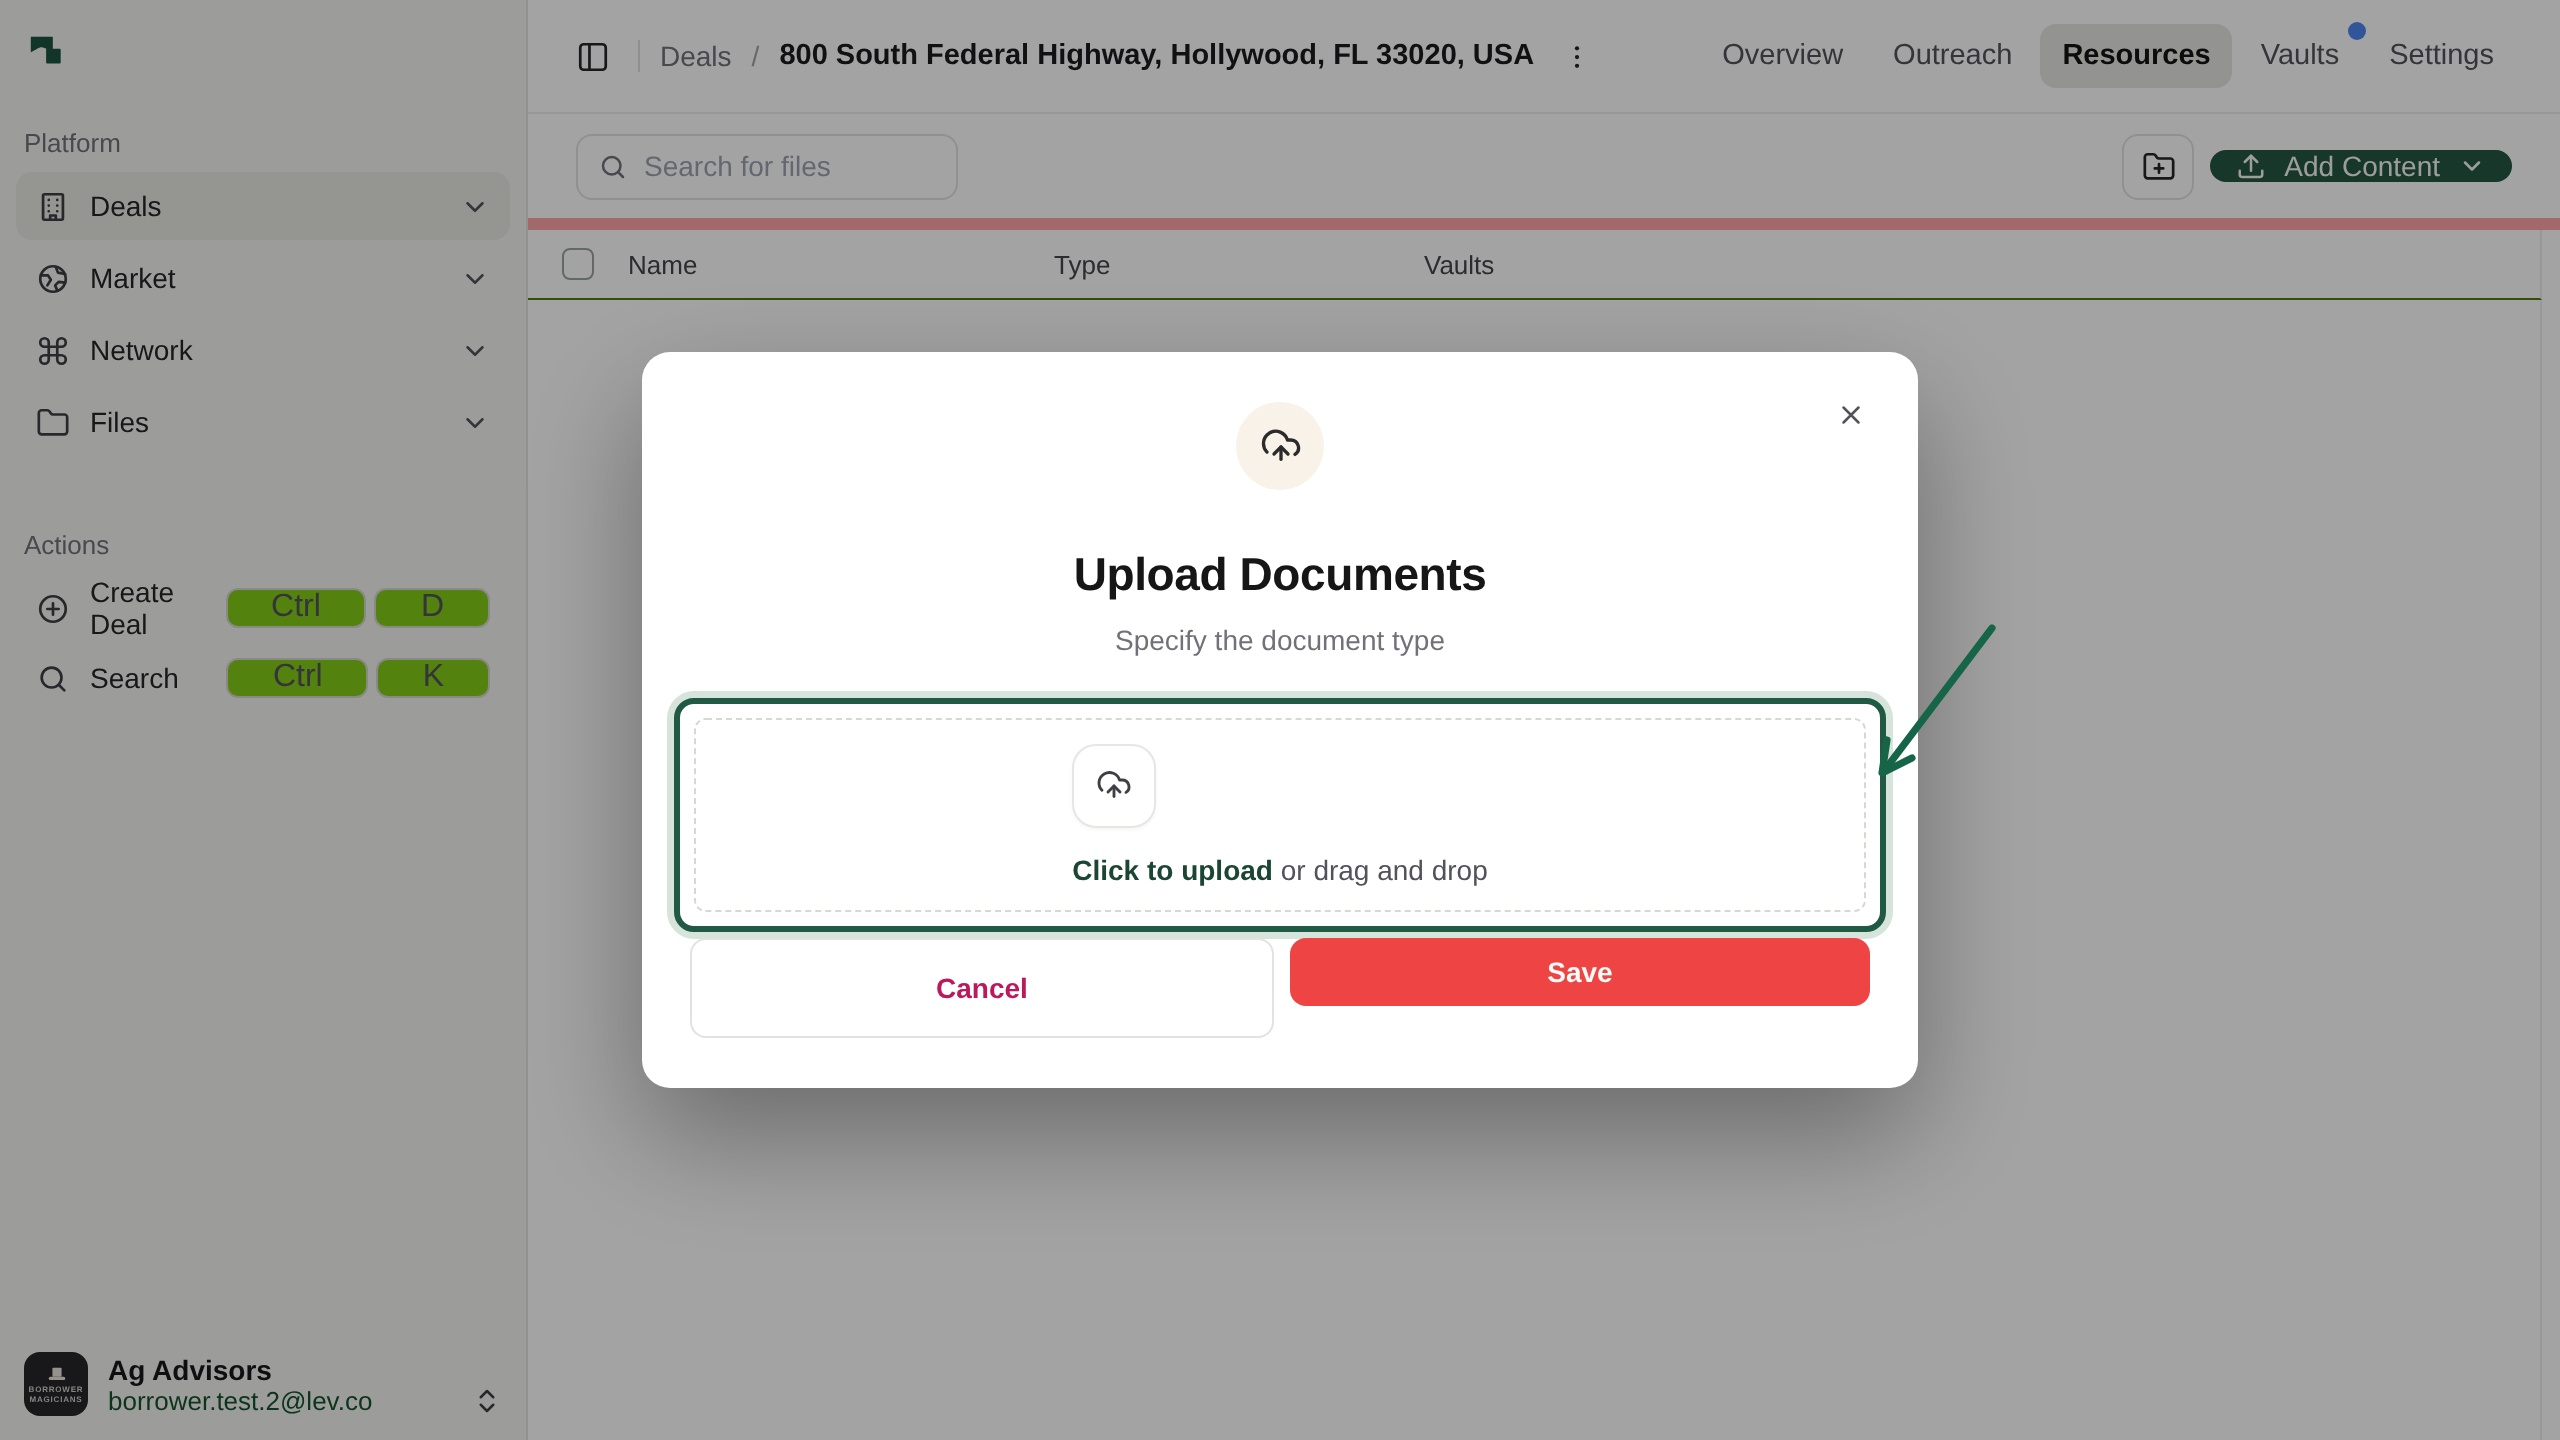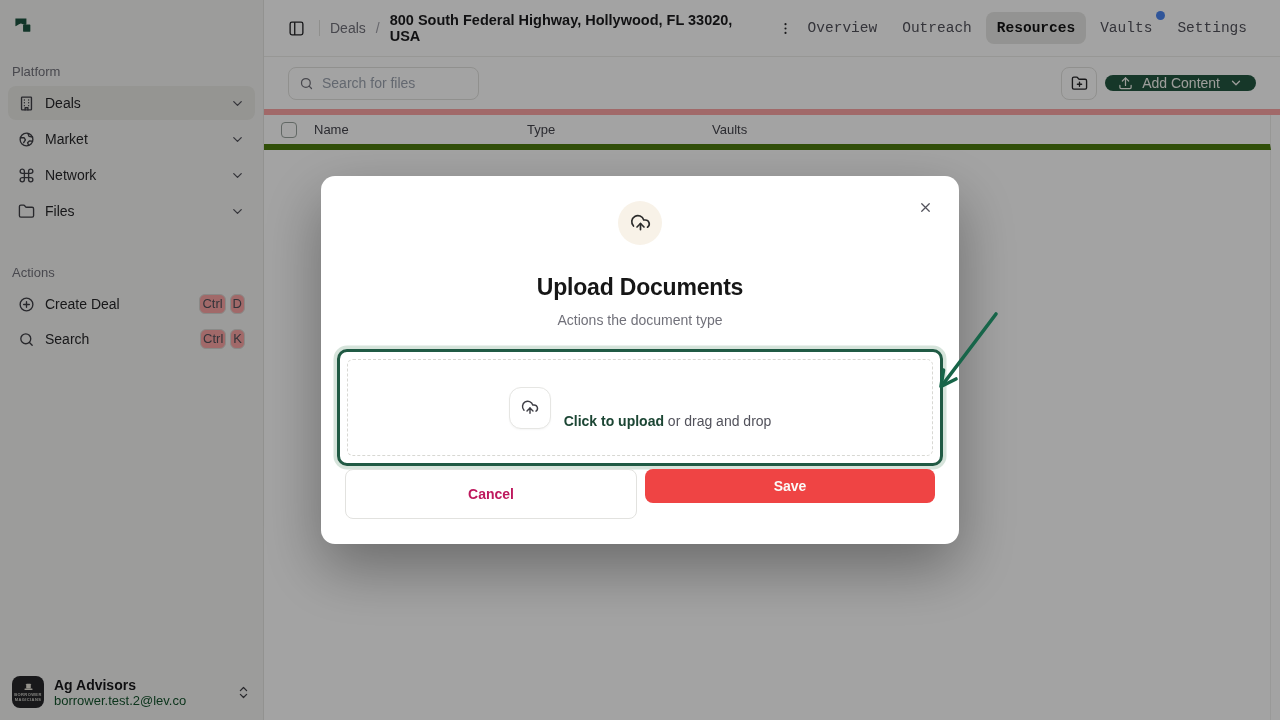--- a/index.html
+++ b/index.html
@@ -12,45 +12,45 @@
     border-right:1px solid #e5e5e2; display:flex; flex-direction:column; }
   .logo-wrap { padding:16px 0 0 13px; height:56px; }
   .section-label { font-size:13px; color:#71717a; padding:8px 12px 6px 12px; }
   .nav-item, .action-item { display:flex; align-items:center; gap:10px; height:34px;
     margin:1px 8px; padding:0 10px; border-radius:8px; font-size:14px; color:#27272a; cursor:pointer; }
   .nav-item.active { background:#e9e9e5; }
   .nav-item .nav-icon, .action-item .nav-icon { display:flex; color:#3f3f46; }
   .nav-item .chev { margin-left:auto; display:flex; color:#52525b; }
   .actions-block { margin-top:28px; }
   .kbd-group { margin-left:auto; display:flex; gap:4px; }
-  .kbd { font-size:13px; color:#52525b; border:1px solid #d7d7d3; border-radius:6px;
-    padding:1px 2px; line-height:16px; background:#fca5a5; }
+  .kbd { font-size:16px; color:#52525b; border:1px solid #d7d7d3; border-radius:6px;
+    padding:1px 22px; line-height:16px; background:#84cc16; }
   .sidebar-spacer { flex:1; }
-  .user-card { display:flex; align-items:center; gap:10px; padding:12px; }
+  .user-card { display:flex; align-items:flex-end; gap:10px; padding:12px; }
   .avatar { width:32px; height:32px; border-radius:8px; background:#26262a; display:flex;
     flex-direction:column; align-items:center; justify-content:center; gap:1px; overflow:hidden; }
   .avatar .av-txt { font-size:4px; letter-spacing:.4px; color:#cfcfc8; line-height:4px; font-weight:700; }
   .user-meta { display:flex; flex-direction:column; }
   .user-name { font-size:14px; font-weight:700; color:#18181b; }
   .user-email { font-size:13px; color:#14532d; }
   .user-chevrons { margin-left:auto; color:#3f3f46; display:flex; }
 
   
   .main { flex:1; display:flex; flex-direction:column; background:#fff; }
   .topbar { height:57px; display:flex; align-items:center; justify-content:space-between;
     padding:0 22px 0 20px; border-bottom:1px solid #ececea; }
   .crumbs { display:flex; align-items:center; gap:10px; }
   .icon-btn { background:none; border:none; display:flex; align-items:center; justify-content:center;
     color:#27272a; cursor:pointer; padding:4px; border-radius:6px; }
   .vdiv { width:1px; height:16px; background:#e0e0dd; }
   .crumb-muted { font-size:14px; color:#71717a; }
   .crumb-sep { font-size:14px; color:#a1a1aa; }
   .crumb-current { font-size:14.5px; font-weight:600; color:#1c1c1e; }
   .tabs { display:flex; align-items:center; gap:3px; }
-  .tab { position:relative; background:none; border:none; font-family:Liberation Mono, monospace; font-size:14.5px;
+  .tab { position:relative; background:none; border:none; font-family:Liberation Sans, sans-serif; font-size:14.5px;
     color:#52525b; font-weight:500; padding:8px 11px; border-radius:8px; cursor:pointer; }
   .tab.active { background:#e7e7e4; color:#141415; font-weight:700; }
   .tab-dot { position:absolute; top:-1px; right:-2px; width:9px; height:9px; border-radius:50%;
     background:#4c86f0; }
 
   .toolbar { height:58px; display:flex; align-items:center; justify-content:space-between;
     padding:0 24px; border-bottom:6px solid #fca5a5; }
   .searchbox { display:flex; align-items:center; gap:8px; width:191px; height:33px;
     border:1px solid #e2e2df; border-radius:8px; padding:0 10px; color:#71717a; background:#fff; }
   .searchbox input { border:none; outline:none; flex:1; font-family:inherit; font-size:14px;
@@ -58,21 +58,21 @@
   .searchbox input::placeholder { color:#9ca3af; }
   .toolbar-right { display:flex; align-items:center; gap:8px; }
   .btn-outline-icon { width:36px; height:33px; border:1px solid #e2e2df; background:#fff;
     border-radius:8px; display:flex; align-items:center; justify-content:center; color:#27272a; cursor:pointer; }
   .btn-add { height:16px; display:flex; align-items:center; gap:9px; padding:0 13px;
     background:#235741; color:#f6f6f2; border:none; border-radius:8px; font-family:inherit;
     font-size:14px; font-weight:500; cursor:pointer; }
 
   .table-head { height:35px; display:grid; grid-template-columns:33px 213px 185px 258px 1fr;
     align-items:center; padding-left:17px; margin-right:9px;
-    border-bottom:6px solid #4d7c0f; border-right:1px solid #ececea; }
+    border-bottom:1px solid #4d7c0f; border-right:1px solid #ececea; }
   .th { font-size:13px; font-weight:500; color:#44444c; }
   .checkbox { width:16px; height:16px; border:1.5px solid #9aa39e; border-radius:4px; background:transparent; }
   .table-body { flex:1; margin-right:9px; border-right:1px solid #f0f0ee; }
 
   
   .overlay { position:fixed; inset:0; background:rgba(0,0,0,0.36); z-index:40; }
   .modal { position:fixed; left:321px; top:176px; width:638px; height:368px; background:#fff;
     border-radius:14px; z-index:50; box-shadow:0 24px 60px rgba(0,0,0,.35); }
   .modal-close { position:absolute; top:22px; right:24px; background:none; border:none;
     color:#52525b; cursor:pointer; display:flex; padding:2px; }
@@ -80,21 +80,21 @@
   .hero-circle { width:44px; height:44px; border-radius:50%; background:#f8f2e8; display:flex;
     align-items:center; justify-content:center; color:#2b2b2b; }
   .modal-title { position:absolute; top:98px; left:0; right:0; text-align:center;
     font-size:23px; font-weight:700; color:#161616; letter-spacing:-0.2px; }
   .modal-subtitle { position:absolute; top:136px; left:0; right:0; text-align:center;
     font-size:14px; color:#71717a; }
   .dropzone { position:absolute; top:173px; left:16px; right:16px; height:117px;
     border:3px solid #205a44; border-radius:10px; box-shadow:0 0 0 3.5px #d6e4db;
     display:flex; align-items:center; justify-content:center; cursor:pointer; background:#fff; }
   .dropzone-dash { position:absolute; inset:7px; border:1px dashed #d8d8d3; border-radius:6px; }
-  .dropzone-inner { display:flex; flex-direction:row; align-items:flex-end; gap:13px; z-index:1; }
+  .dropzone-inner { display:flex; flex-direction:column; align-items:flex-start; gap:13px; z-index:1; }
   .upload-chip { width:42px; height:42px; border:1px solid #e6e6e3; border-radius:12px;
     background:#fff; display:flex; align-items:center; justify-content:center; color:#3f3f46;
     box-shadow:0 1px 2px rgba(0,0,0,.04); }
   .dropzone-text { font-size:14px; color:#52525b; }
   .dropzone-text b { color:#1c4634; font-weight:700; }
   .modal-footer { position:absolute; left:24px; right:24px; bottom:25px; display:flex; gap:8px; }
   .btn-cancel { flex:1; height:50px; background:#fff; border:1px solid #e2e2df; border-radius:8px;
     font-family:inherit; font-size:14px; font-weight:600; color:#be185d; cursor:pointer; }
   .btn-save { flex:1; height:34px; background:#ef4444; border:none; border-radius:8px;
     font-family:inherit; font-size:14px; font-weight:600; color:#fbfbf8; cursor:pointer; }
@@ -320,21 +320,21 @@
     <div class="hero-circle">
       <svg width="21" height="21" viewBox="0 0 24 24" fill="none" stroke="currentColor" stroke-width="1.9" stroke-linecap="round" stroke-linejoin="round">
           <path d="M4 14.9A7 7 0 1 1 15.71 8h1.79a4.5 4.5 0 0 1 2.5 8.24"></path>
           <path d="M12 12v7"></path>
           <path d="m16 16-4-4-4 4"></path>
         </svg>
     </div>
   </div>
 
   <div class="modal-title">Upload Documents</div>
-  <div class="modal-subtitle">Actions the document type</div>
+  <div class="modal-subtitle">Specify the document type</div>
 
   <div class="dropzone">
     <div class="dropzone-dash"></div>
     <div class="dropzone-inner">
       <div class="upload-chip">
         <svg width="18" height="18" viewBox="0 0 24 24" fill="none" stroke="currentColor" stroke-width="1.9" stroke-linecap="round" stroke-linejoin="round">
             <path d="M4 14.9A7 7 0 1 1 15.71 8h1.79a4.5 4.5 0 0 1 2.5 8.24"></path>
             <path d="M12 12v7"></path>
             <path d="m16 16-4-4-4 4"></path>
           </svg>

